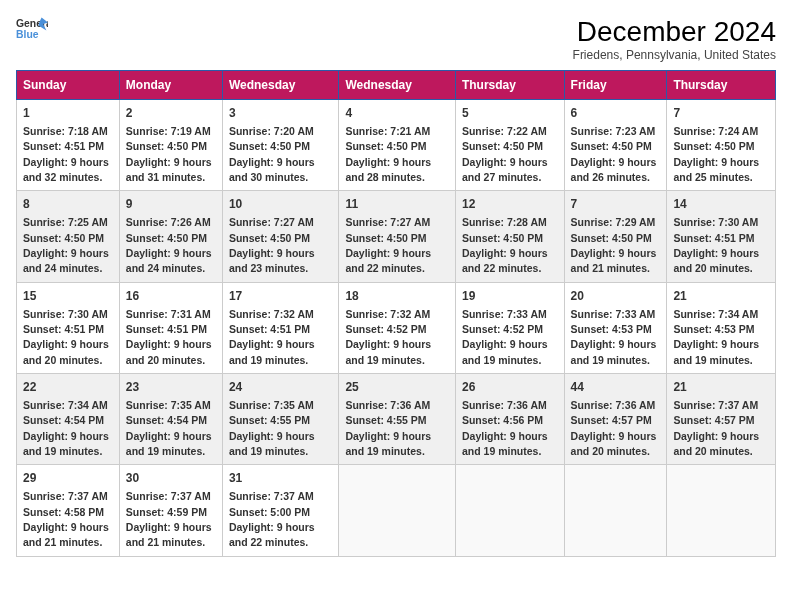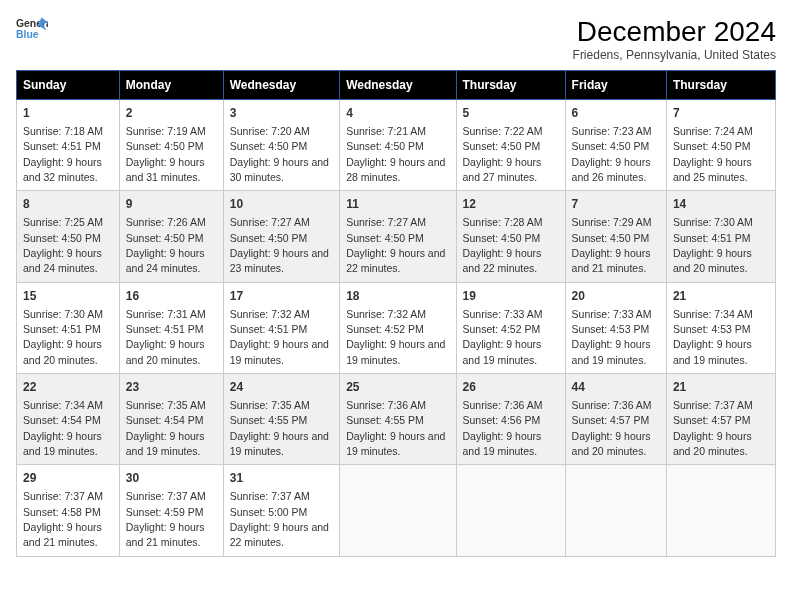--- a/index.html
+++ b/index.html
@@ -36,21 +36,21 @@
     .subtitle {
       font-size: 12px;
       color: #444;
     }
     table {
       width: 100%;
       border-collapse: collapse;
       font-size: 11px;
     }
     thead tr {
-      background-color: #000000;
+      background-color: #be185d;
       color: #fff;
     }
     thead th {
       padding: 7px 6px;
       font-weight: bold;
       font-size: 12px;
       text-align: left;
       border: 1px solid #2a5aa8;
     }
     tbody tr {
@@ -68,20 +68,21 @@
     }
     .day-num {
       font-weight: bold;
       font-size: 12px;
       display: block;
       margin-bottom: 2px;
     }
     .day-info {
       font-size: 10.5px;
       color: #333;
+      font-weight: bold;
     }
     .empty-cell {
       background: #f9f9f9;
     }
   </style>
 </head>
 <body>
 
 <div class="header-area">
   <div class="logo">

